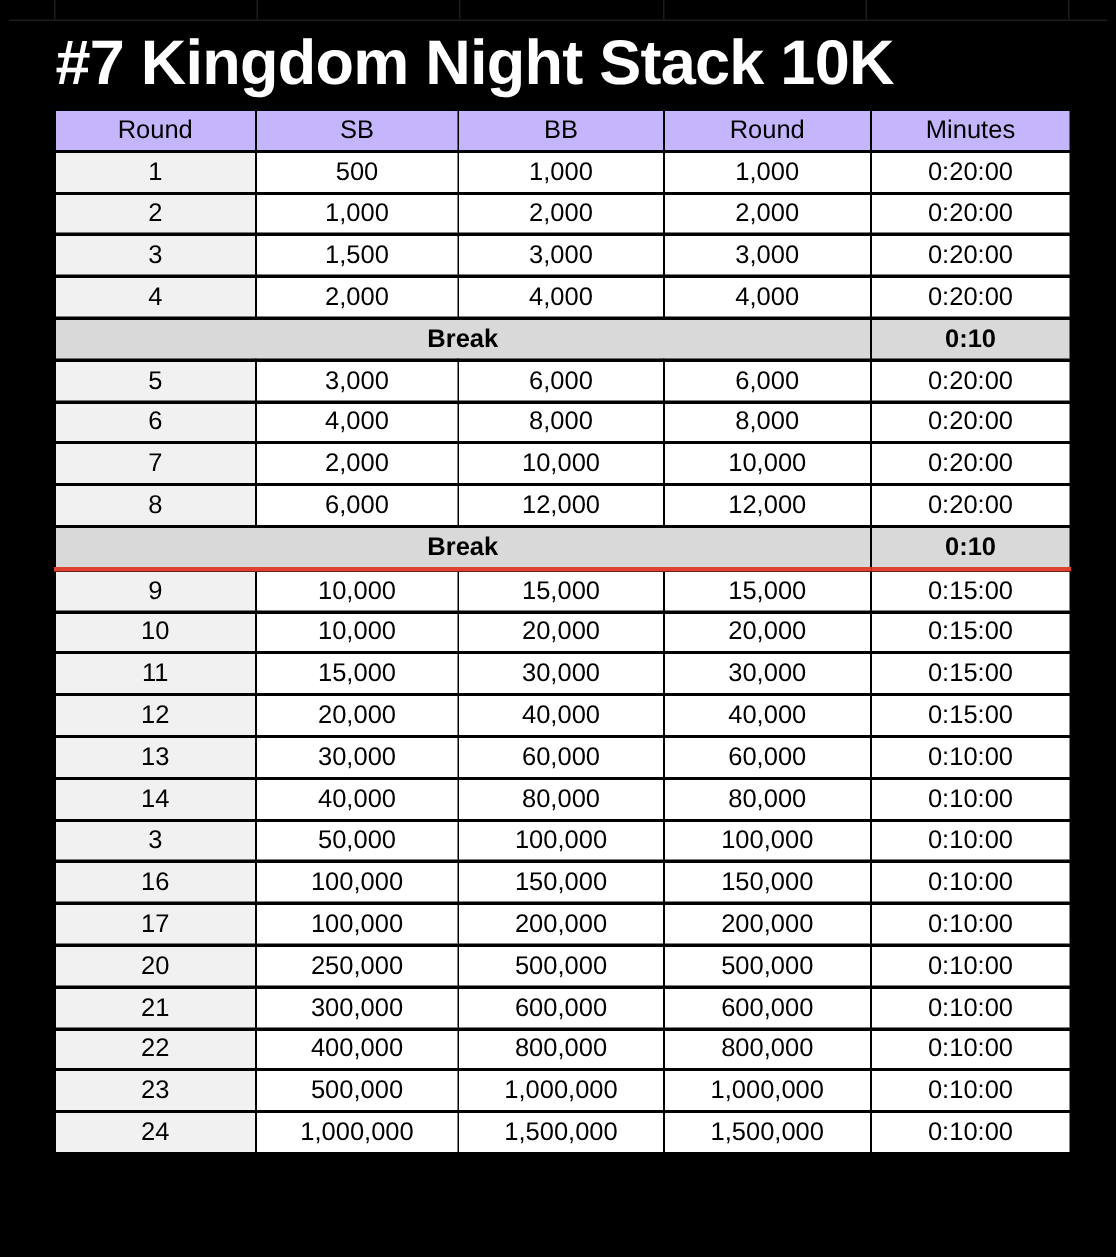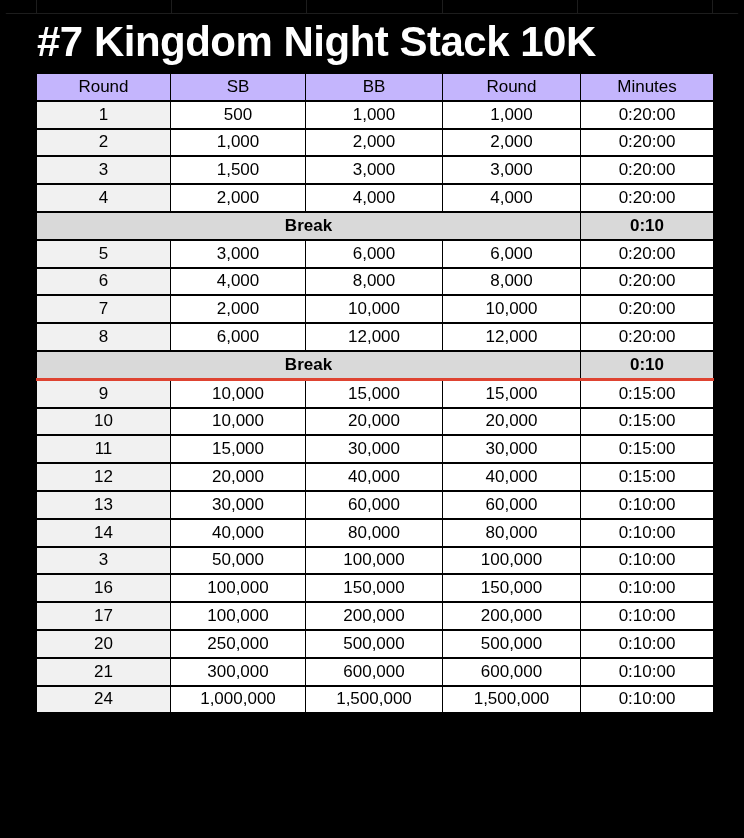--- a/index.html
+++ b/index.html
@@ -247,20 +247,34 @@
           <td>0:10:00</td>
         </tr>
         <tr>
           <td class="rowhead">21</td>
           <td>300,000</td>
           <td>600,000</td>
           <td>600,000</td>
           <td>0:10:00</td>
         </tr>
         <tr>
+          <td class="rowhead">22</td>
+          <td>400,000</td>
+          <td>800,000</td>
+          <td>800,000</td>
+          <td>0:10:00</td>
+        </tr>
+        <tr>
+          <td class="rowhead">23</td>
+          <td>500,000</td>
+          <td>1,000,000</td>
+          <td>1,000,000</td>
+          <td>0:10:00</td>
+        </tr>
+        <tr>
           <td class="rowhead">24</td>
           <td>1,000,000</td>
           <td>1,500,000</td>
           <td>1,500,000</td>
           <td>0:10:00</td>
         </tr>
       </tbody>
   </table>
 
 </div>

